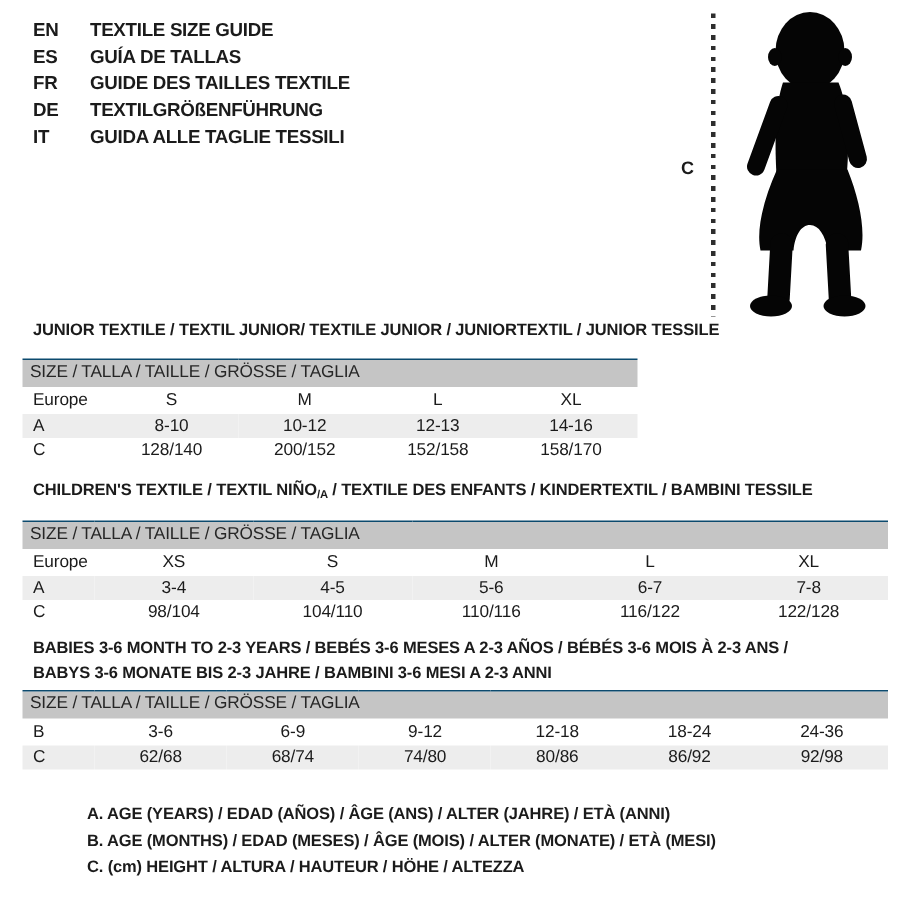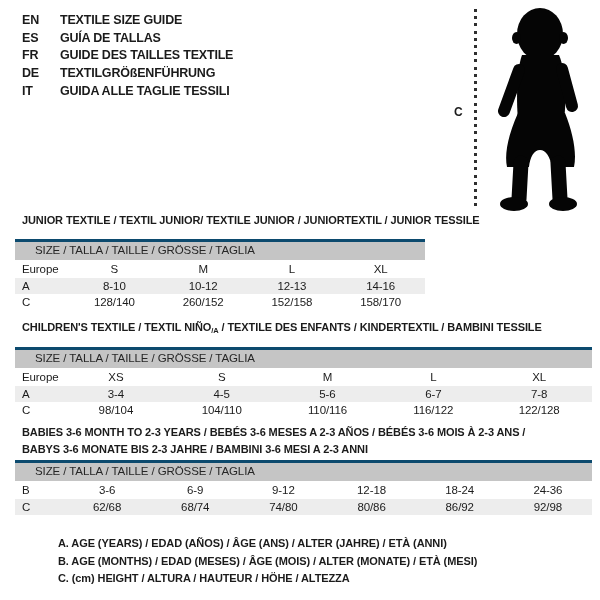--- a/index.html
+++ b/index.html
@@ -25,22 +25,22 @@
   .sec-title .sub{font-size:7.5px;vertical-align:-2px;}
   .sec-title.two-line{line-height:17px;}
   .sec1-title{top:214px;}
   .sec2-title{top:321px;}
   .sec3-title{top:424px;}
   .tbl{position:absolute;left:15px;border-collapse:collapse;table-layout:fixed;font-size:11.5px;letter-spacing:-0.1px;}
   .tbl1{top:239px;width:410px;}
   .tbl2{top:347px;width:577px;}
   .tbl3{top:460px;width:577px;}
   .size-bar{
-    background:#c5c5c5;border-top:3px solid #0c4a6e;
-    font-weight:normal;text-align:left;padding:2px 0 3px 20px;
+    background:#c5c5c5;border-top:1px solid #0c4a6e;
+    font-weight:normal;text-align:left;padding:2px 0 3px 5px;
     font-size:11.5px;color:#262626;line-height:13px;
   }
   .tbl td{text-align:center;padding:0;height:16px;line-height:16px;white-space:nowrap;}
   .tbl tr.first td{height:16px;line-height:18px;}
   .tbl td.lbl{text-align:left;padding-left:7px;}
   .row-alt{background:#ededed;}
   
   .footnotes{position:absolute;top:535px;left:22px;font-size:11px;font-weight:bold;line-height:17.7px;letter-spacing:-0.1px;margin-left:36px;}
 </style>
 </head>
@@ -116,21 +116,21 @@
       <tr class="row-alt">
         <td class="lbl">A</td>
         <td>8-10</td>
         <td>10-12</td>
         <td>12-13</td>
         <td>14-16</td>
       </tr>
       <tr>
         <td class="lbl">C</td>
         <td>128/140</td>
-        <td>260/152</td>
+        <td>200/152</td>
         <td>152/158</td>
         <td>158/170</td>
       </tr>
     </tbody>
   </table>
 
   <div class="sec-title sec2-title"><span>CHILDREN'S TEXTILE / TEXTIL NIÑO</span><span class="sub">/A</span><span> / TEXTILE DES ENFANTS / KINDERTEXTIL / BAMBINI TESSILE</span></div>
   <table class="tbl tbl2">
     <colgroup>
         <col style="width:48px">

